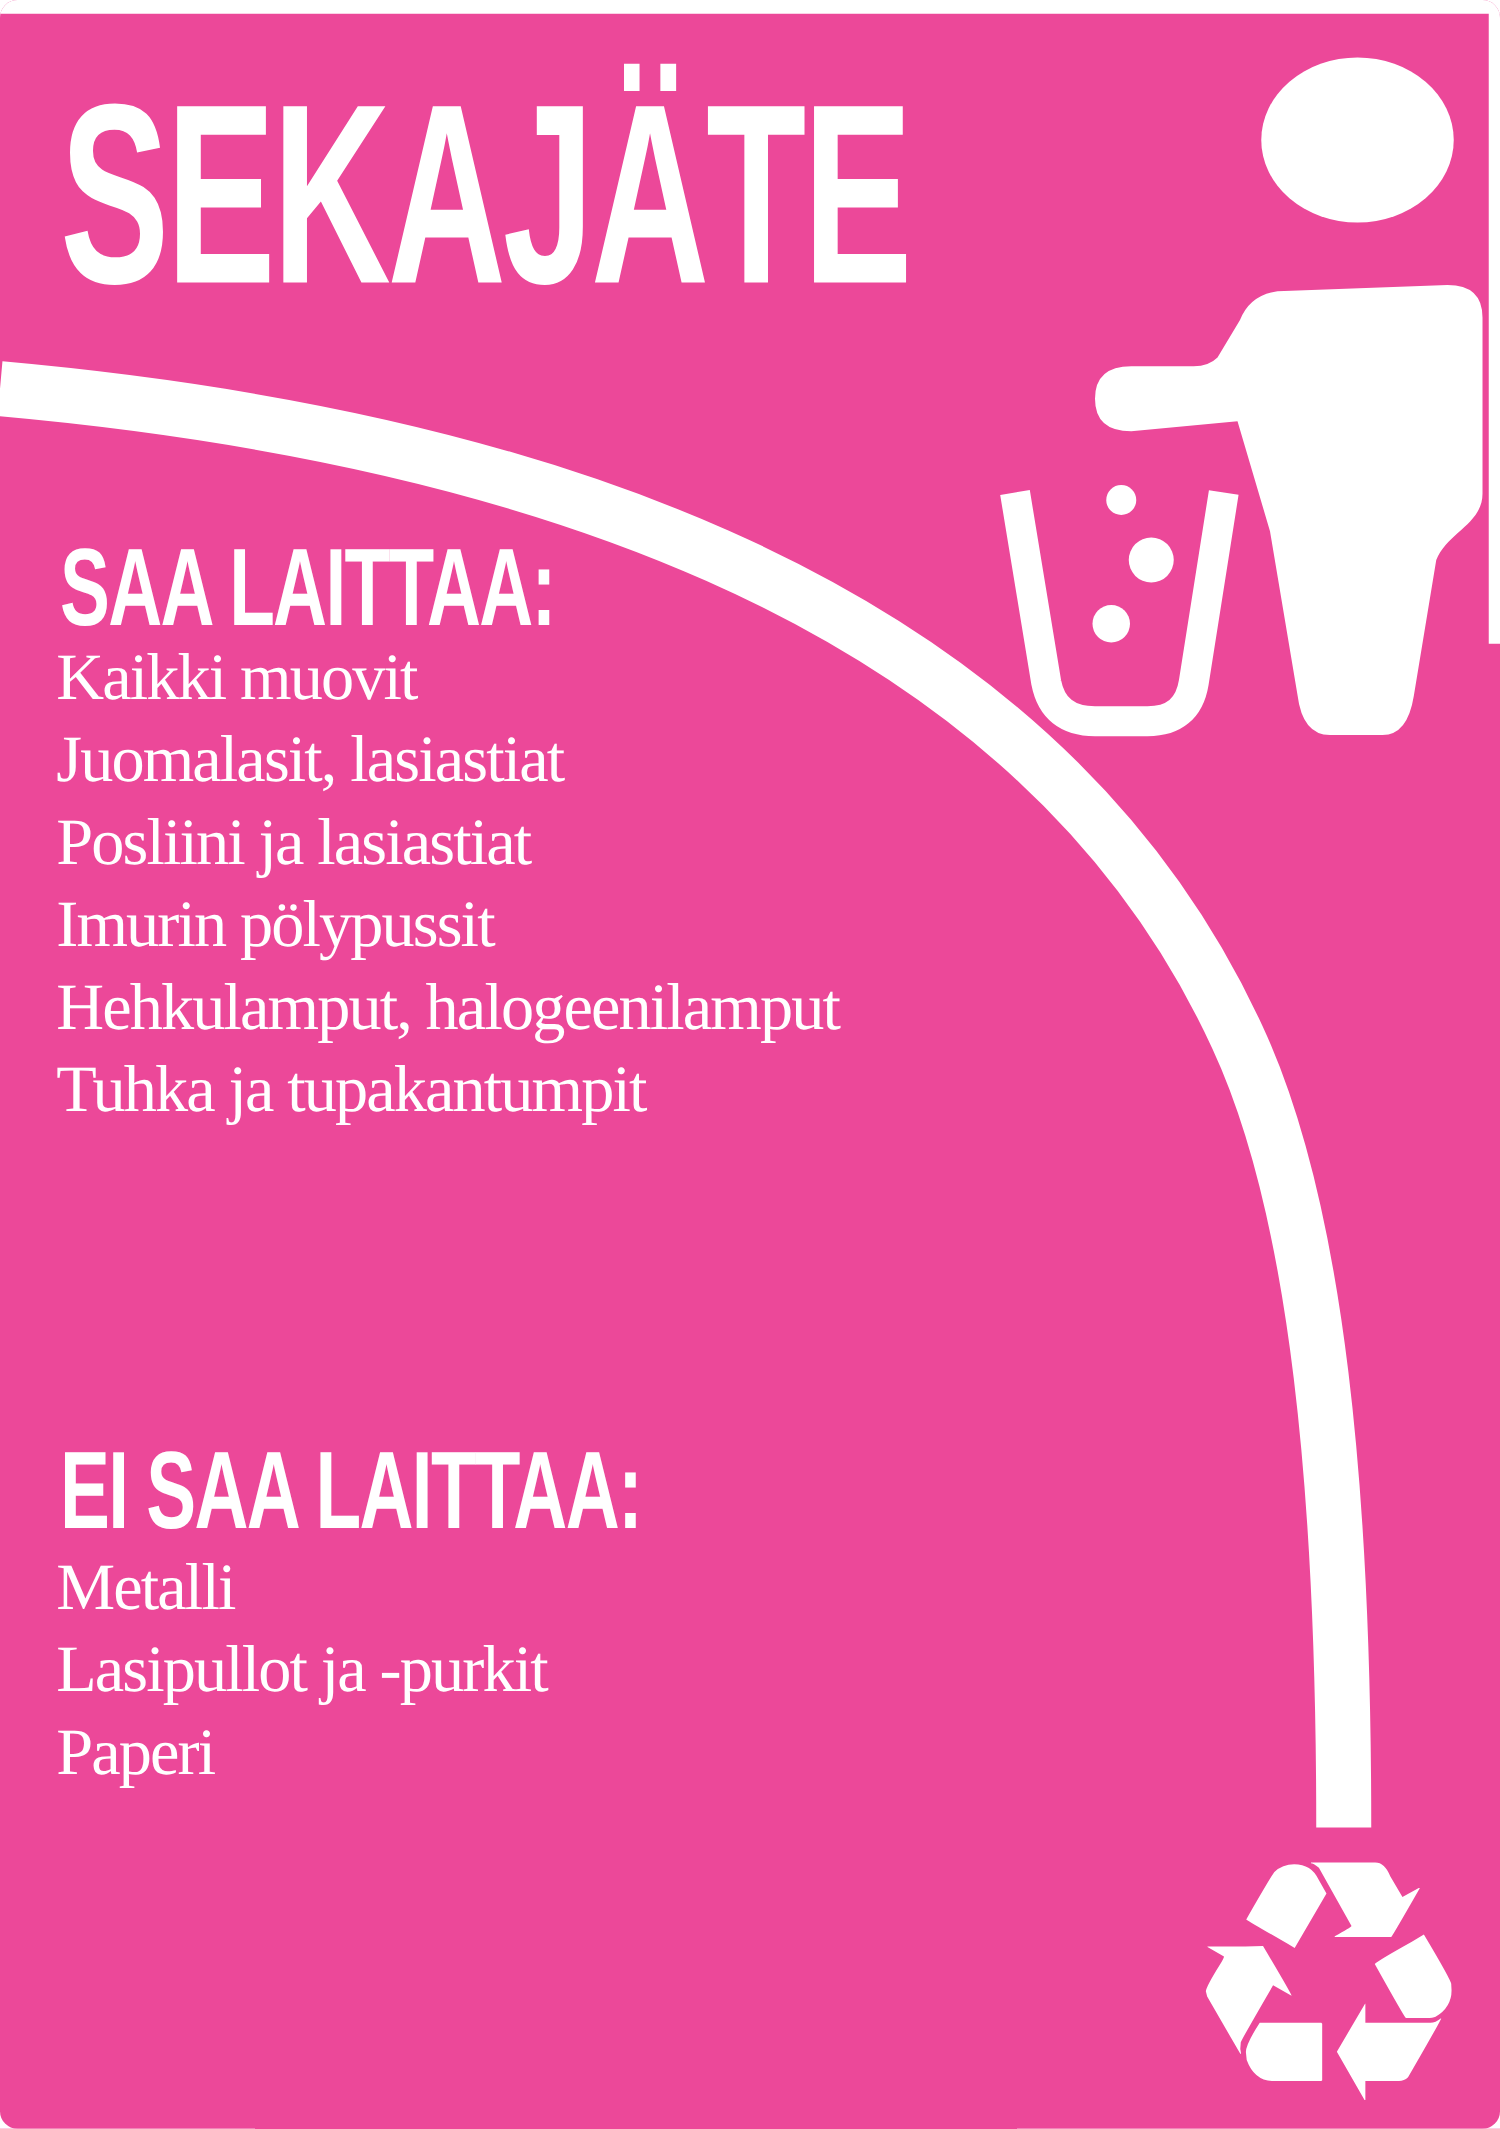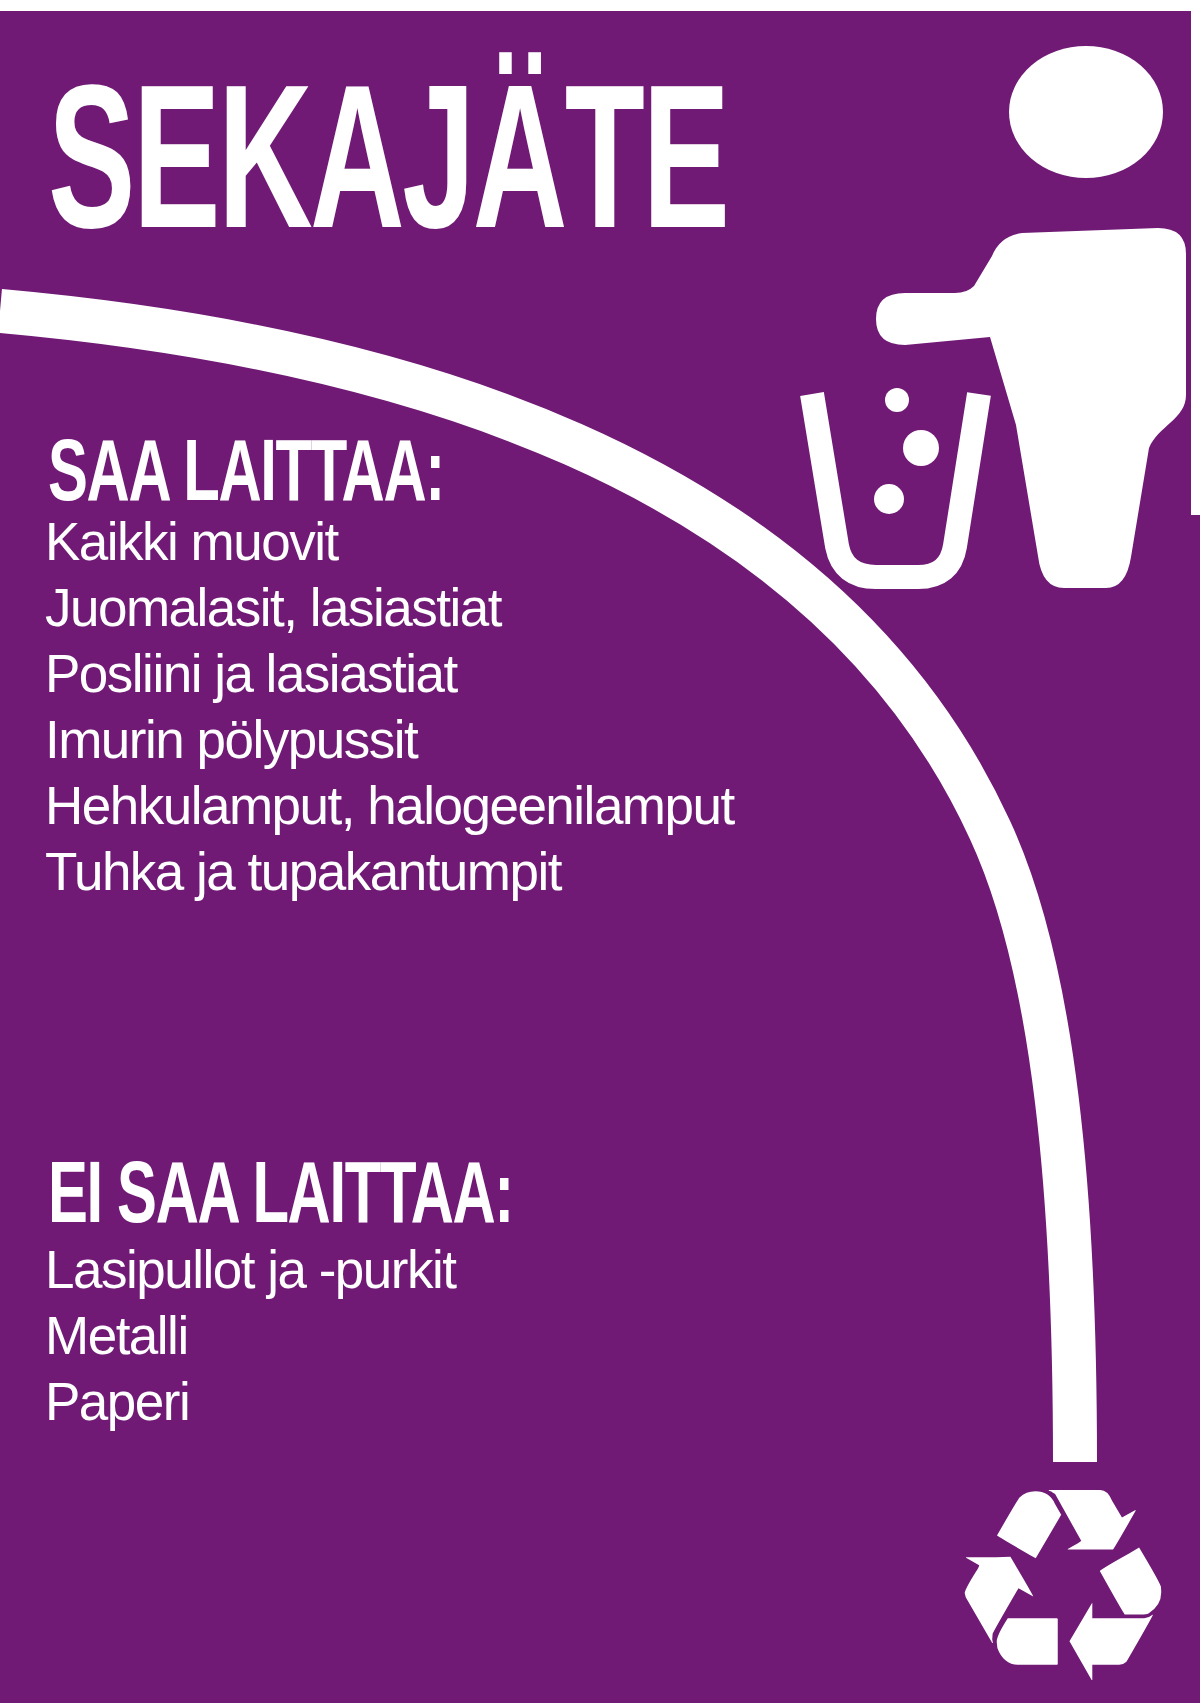--- a/index.html
+++ b/index.html
@@ -1,23 +1,24 @@
 <!DOCTYPE html>
 <html><head>
 <meta charset="utf-8">
 <style>
   html, body { margin: 0; padding: 0; }
   .poster {
     position: relative;
     width: 1200px;
     height: 1703px;
-    background: #701a75;
+    background: #ec4899;
     overflow: hidden;
     font-family: "Liberation Sans", sans-serif;
     color: #FFFFFF;
+    border-radius: 14px;
   }
   .abs { position: absolute; }
   .title {
     left: 48px;
     top: 53px;
     font-size: 205px;
     line-height: 205px;
     font-weight: bold;
     letter-spacing: -4px;
     transform: scaleX(0.64);
@@ -35,20 +36,21 @@
     white-space: nowrap;
   }
   .heading.saa { top: 426px; }
   .heading.eisaa { top: 1148px; }
   .itemlist {
     left: 45px;
     font-size: 53px;
     line-height: 66px;
     letter-spacing: -1.5px;
     white-space: nowrap;
+    font-family: Liberation Serif, serif;
   }
   .itemlist.saa { top: 509px; }
   .itemlist.eisaa { top: 1237px; }
   .overlay-svg {
     left: 0; top: 0;
     width: 1200px; height: 1703px;
     pointer-events: none;
   }
   .recycle {
     left: 942px;
@@ -110,20 +112,20 @@
     <div>Kaikki muovit</div>
     <div>Juomalasit, lasiastiat</div>
     <div>Posliini ja lasiastiat</div>
     <div>Imurin pölypussit</div>
     <div>Hehkulamput, halogeenilamput</div>
     <div>Tuhka ja tupakantumpit</div>
   </div>
 
   <div class="abs heading eisaa">EI SAA LAITTAA:</div>
   <div class="abs itemlist eisaa">
+    <div>Metalli</div>
     <div>Lasipullot ja -purkit</div>
-    <div>Metalli</div>
     <div>Paperi</div>
   </div>
 
   <div class="abs recycle">♻</div>
 
 </div>
 
 </body></html>

